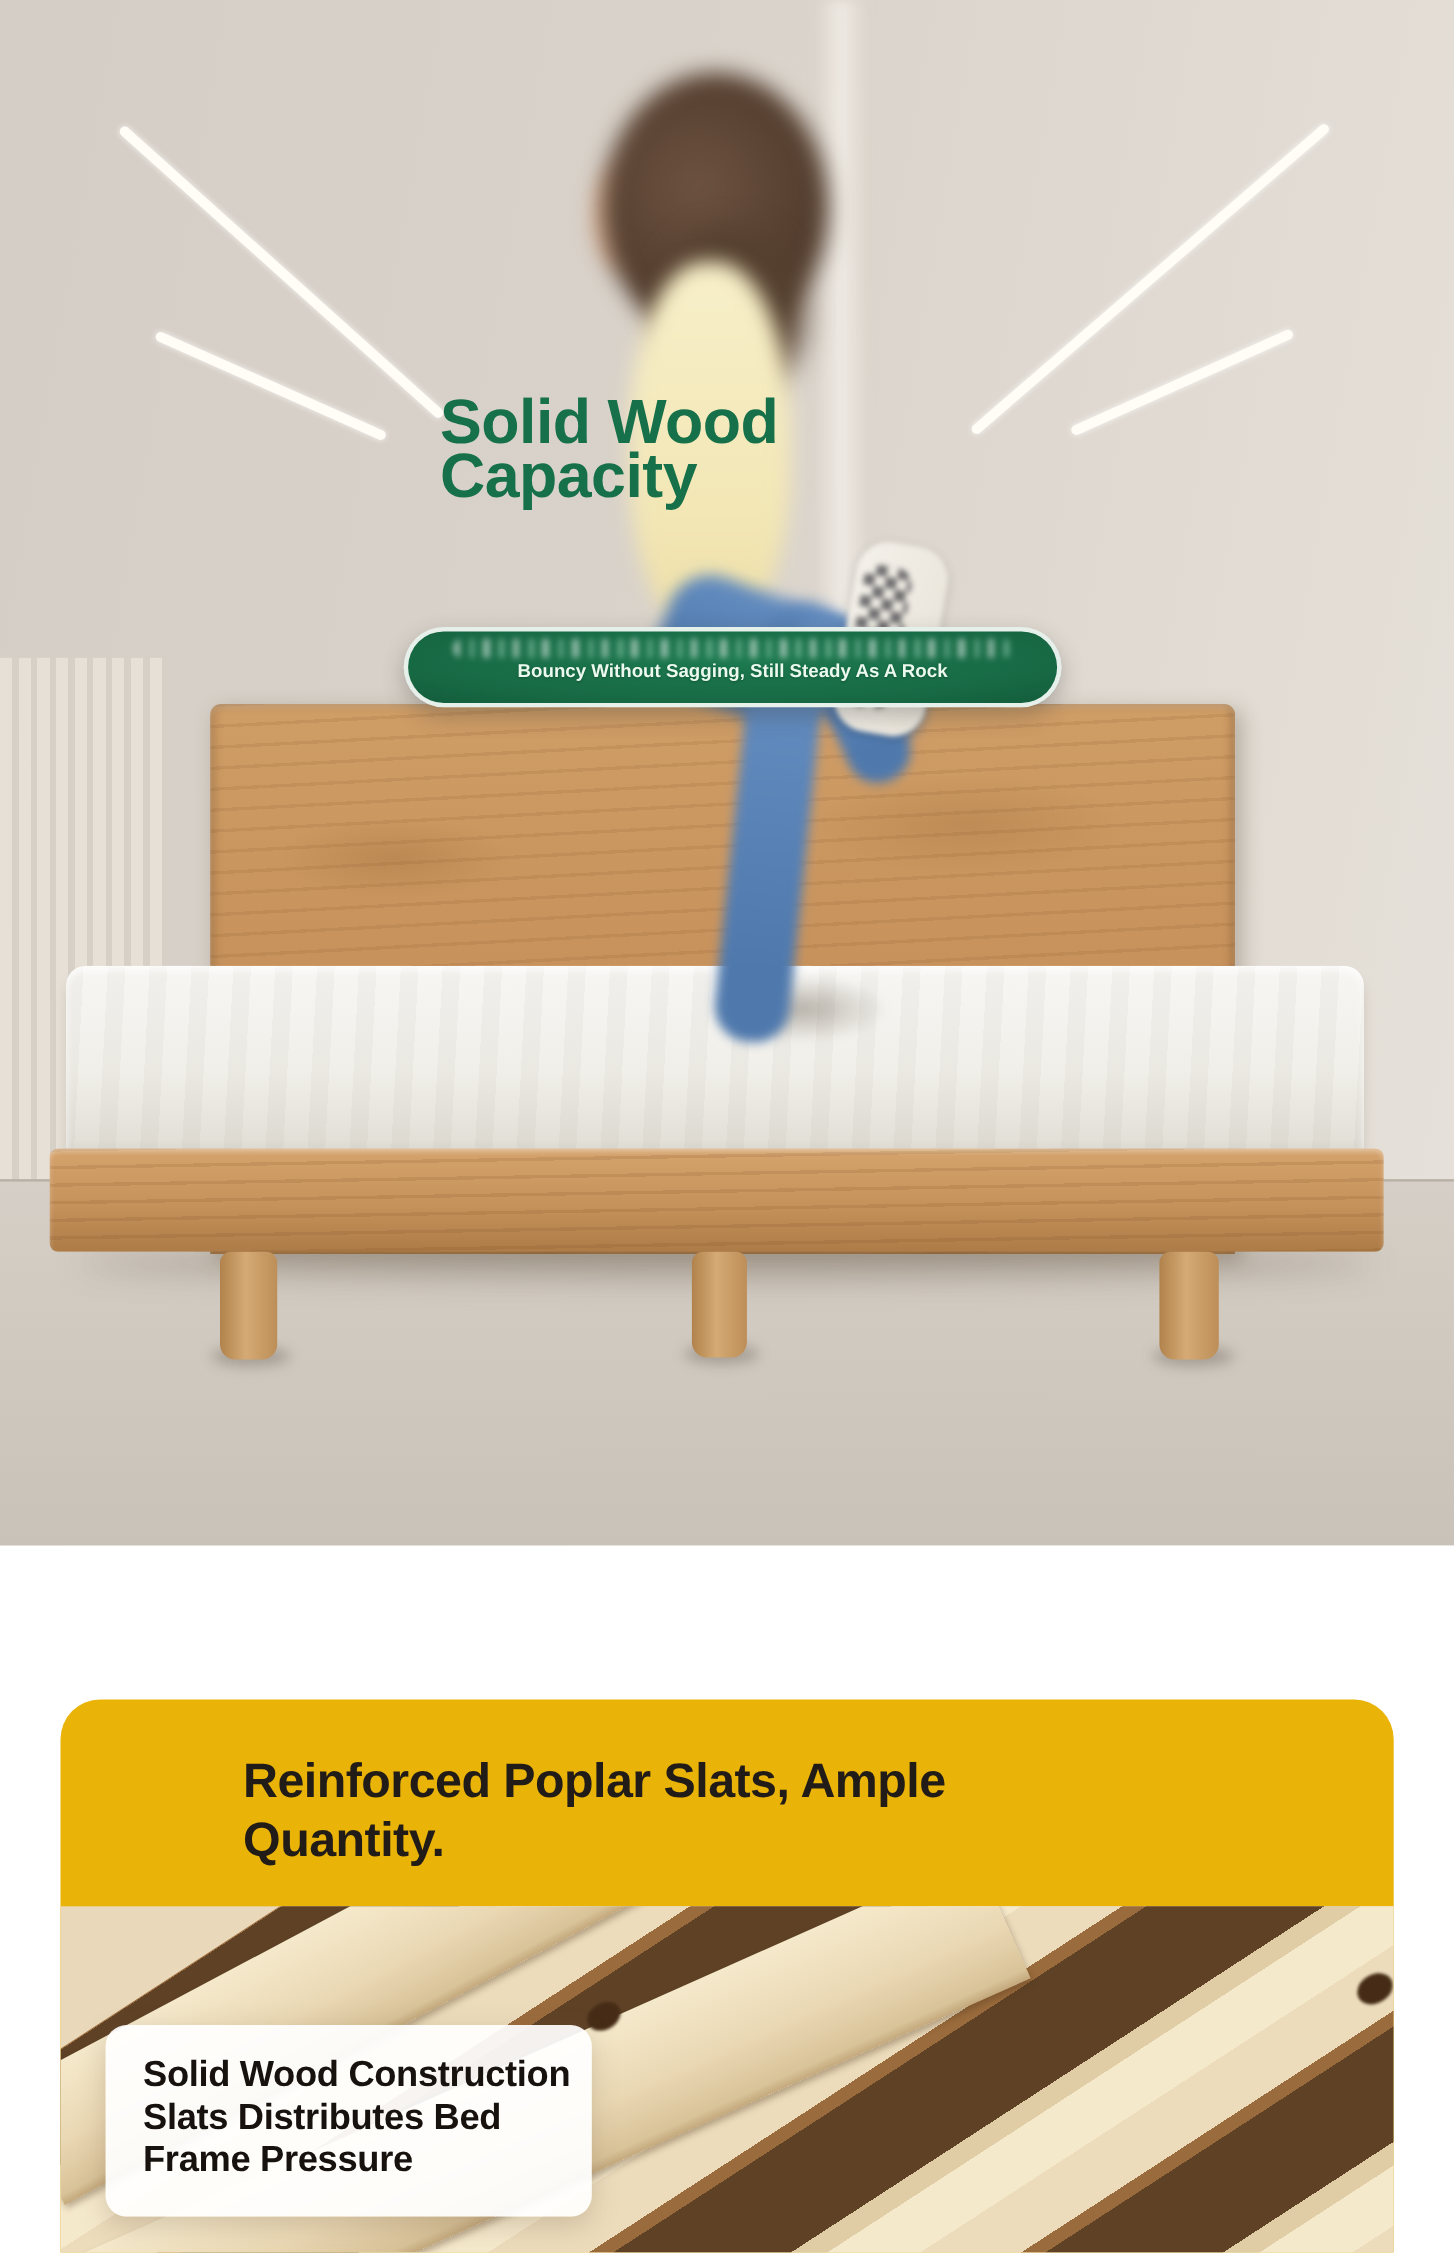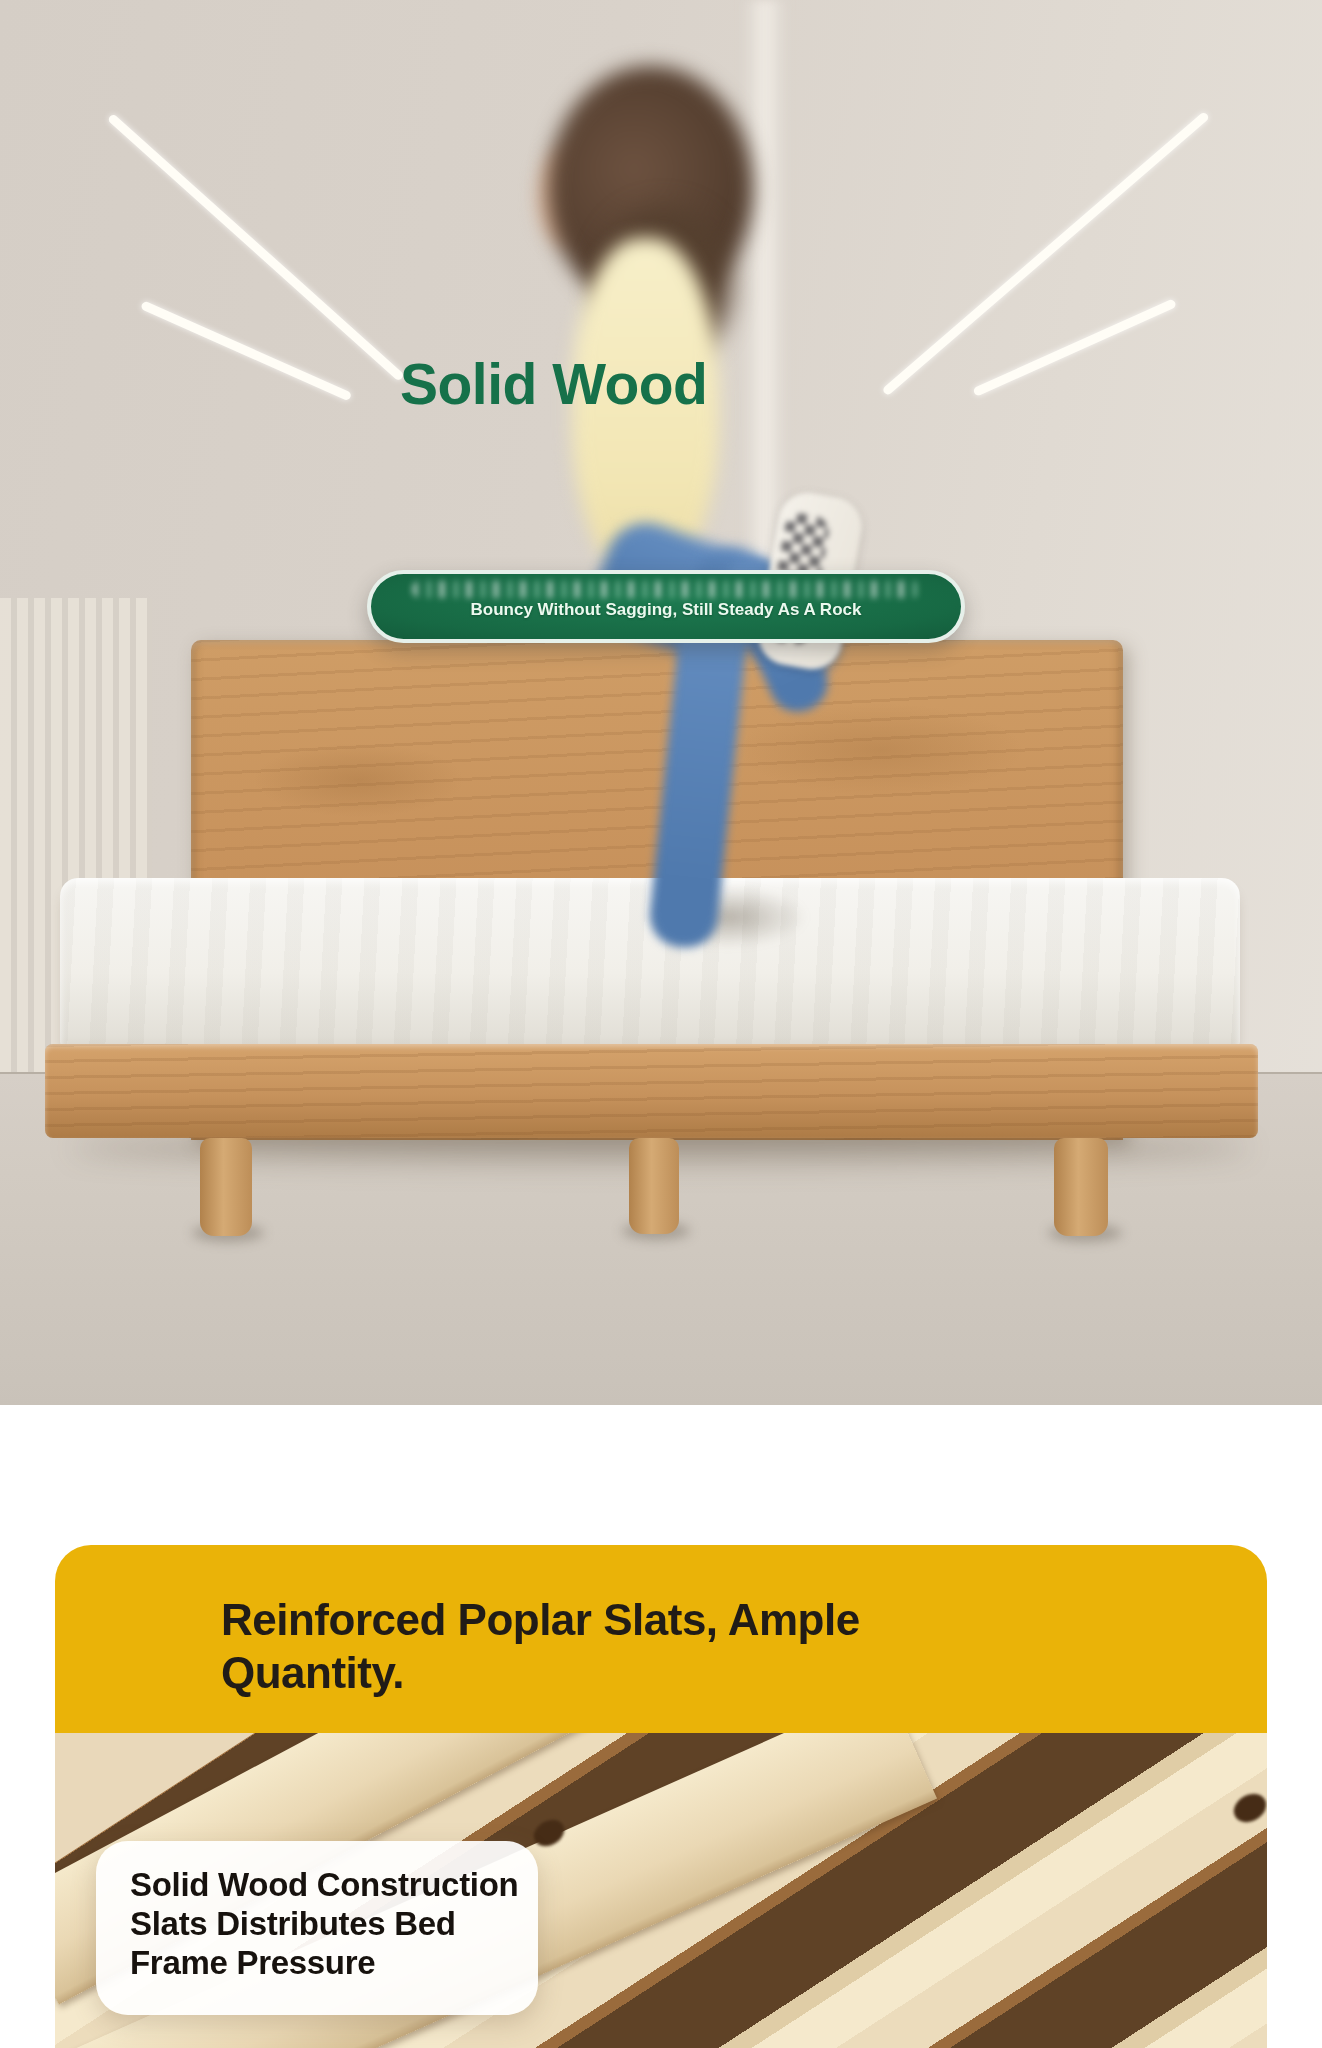--- a/index.html
+++ b/index.html
@@ -106,21 +106,21 @@
   .slat-stripes{position:absolute;left:-35%;top:-80%;width:190%;height:300%;
         transform:rotate(-33deg);
         background:repeating-linear-gradient(0deg,
           #5f4226 0 88px,#9a6b3c 88px 100px,#ecdcbc 100px 150px,#f5e9cc 150px 196px,#e0cda6 196px 214px);}
   .beam{position:absolute;background:linear-gradient(180deg,#f5e9cb 0%,#ead8b4 55%,#d9c399 92%,#c3a87c 100%);
         box-shadow:0 4px 6px rgba(80,55,30,.35);}
   .beam1{left:-70px;top:-25px;width:790px;height:118px;transform:rotate(-28deg);}
   .beam2{left:-90px;top:150px;width:990px;height:122px;transform:rotate(-24deg);}
   .hole{position:absolute;border-radius:50%;background:#462c16;filter:blur(1.5px);}
   .info-box{position:absolute;left:41px;top:296px;width:442px;height:174px;z-index:3;
-        border-radius:32px;background:rgba(255,255,255,.93);
+        border-radius:19px;background:rgba(255,255,255,.93);
         box-shadow:0 8px 24px rgba(120,95,70,.25);padding:24px 0 0 34px;}
   .info-line{font-weight:700;font-size:33px;line-height:39px;letter-spacing:-.3px;color:#17120e;}
 </style>
 </head>
 <body>
 
 <div class="stage">
 
   <div class="hero">
     <div class="panel"></div>
@@ -153,20 +153,21 @@
     <div class="rail"></div>
     <div class="leg-shadow" style="left:192px;top:1224px;width:72px;"></div>
     <div class="leg-shadow" style="left:622px;top:1222px;width:68px;"></div>
     <div class="leg-shadow" style="left:1048px;top:1224px;width:74px;"></div>
     <div class="bed-leg" style="left:200px;top:1138px;width:52px;height:98px;"></div>
     <div class="bed-leg" style="left:629px;top:1138px;width:50px;height:96px;"></div>
     <div class="bed-leg" style="left:1054px;top:1138px;width:54px;height:98px;"></div>
 
     <div class="headline">
       <div>Solid Wood</div>
+      <div>Capacity</div>
     </div>
 
     <div class="badge">
       <div class="badge-noise"></div>
       <div class="badge-label">Bouncy Without Sagging, Still Steady As A Rock</div>
     </div>
   </div>
 
   <div class="card">
     <div class="card-heading">Reinforced Poplar Slats, Ample Quantity.</div>

